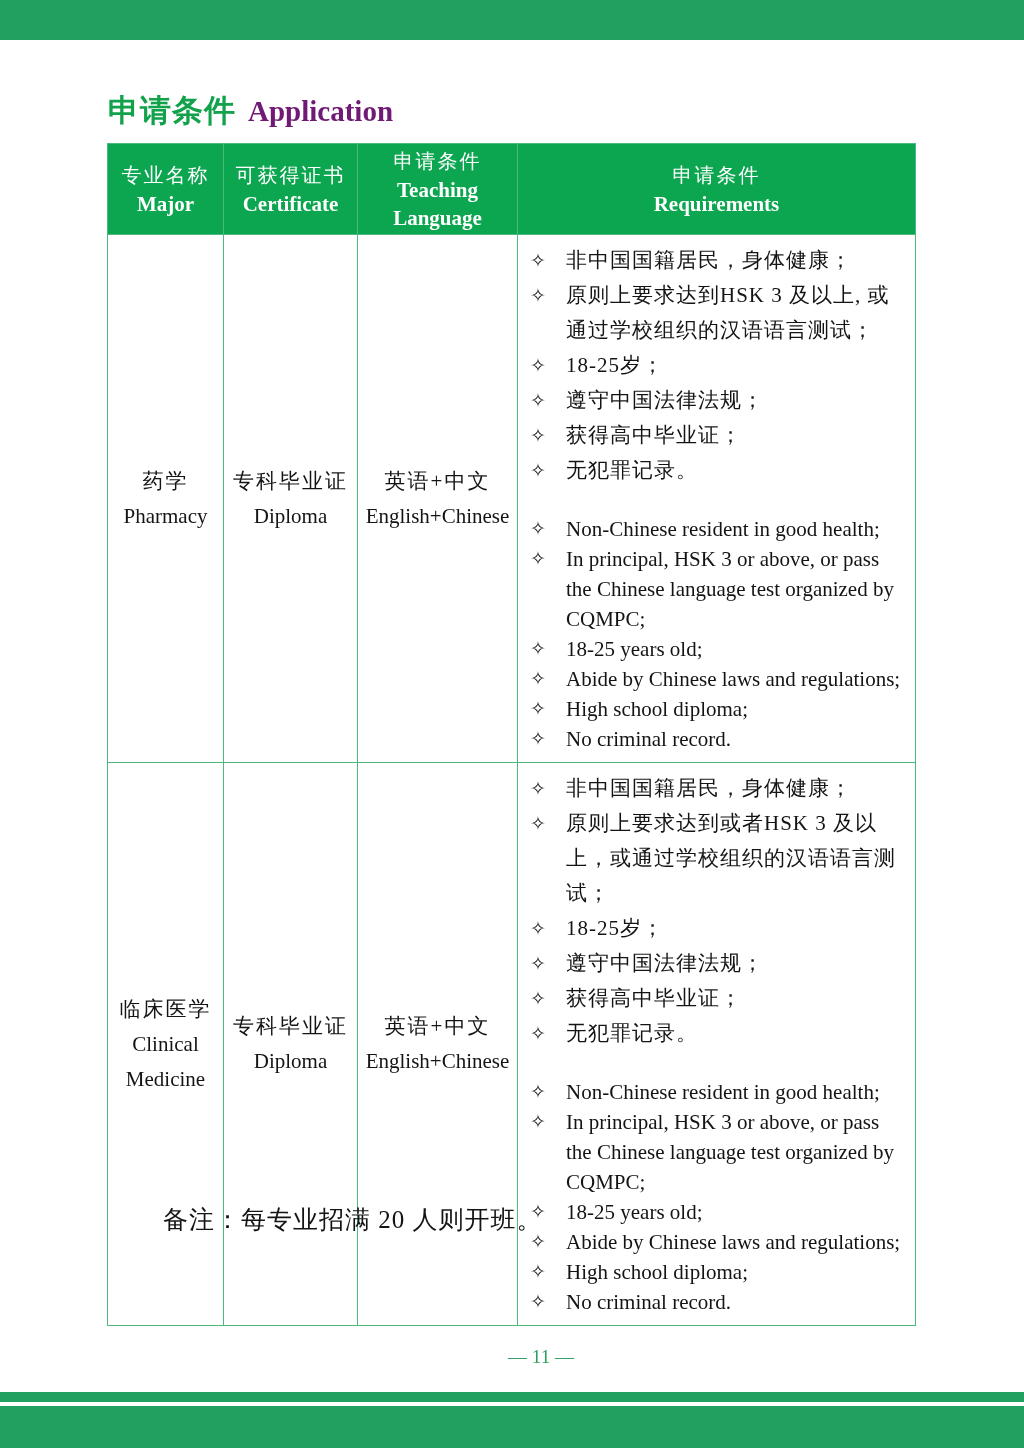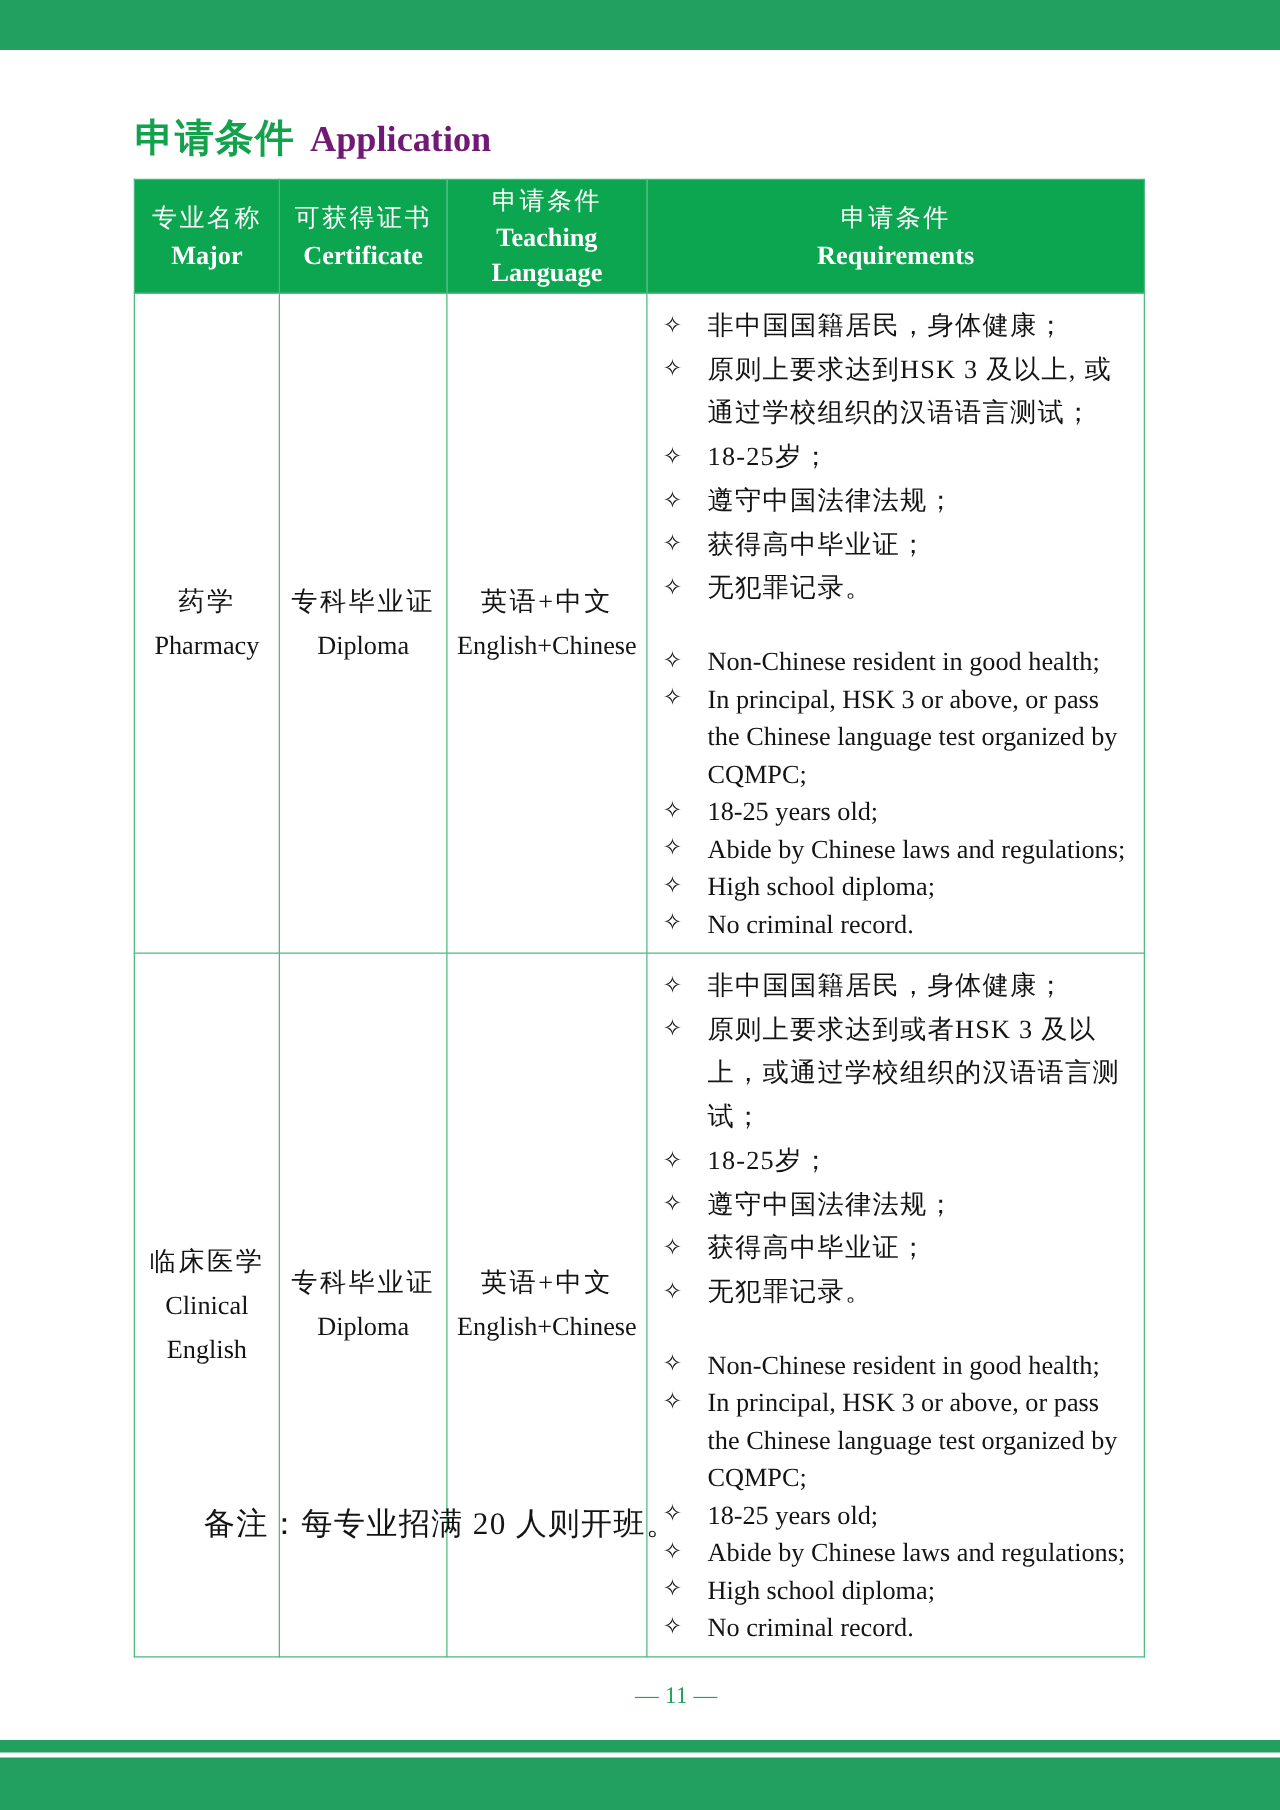--- a/index.html
+++ b/index.html
@@ -224,21 +224,21 @@
           <li>
               <span class="bullet">✧</span>
               <span class="req-text">No criminal record.</span>
             </li>
         </ul>
       </td>
     </tr>
     <tr class="row-2">
       <td class="cell-center">
         <div class="cn">临床医学</div>
-        <div>Clinical English</div>
+        <div>Clinical Medicine</div>
       </td>
       <td class="cell-center">
         <div class="cn">专科毕业证</div>
         <div>Diploma</div>
       </td>
       <td class="cell-center">
         <div class="cn">英语+中文</div>
         <div>English+Chinese</div>
       </td>
       <td class="req-cell">

